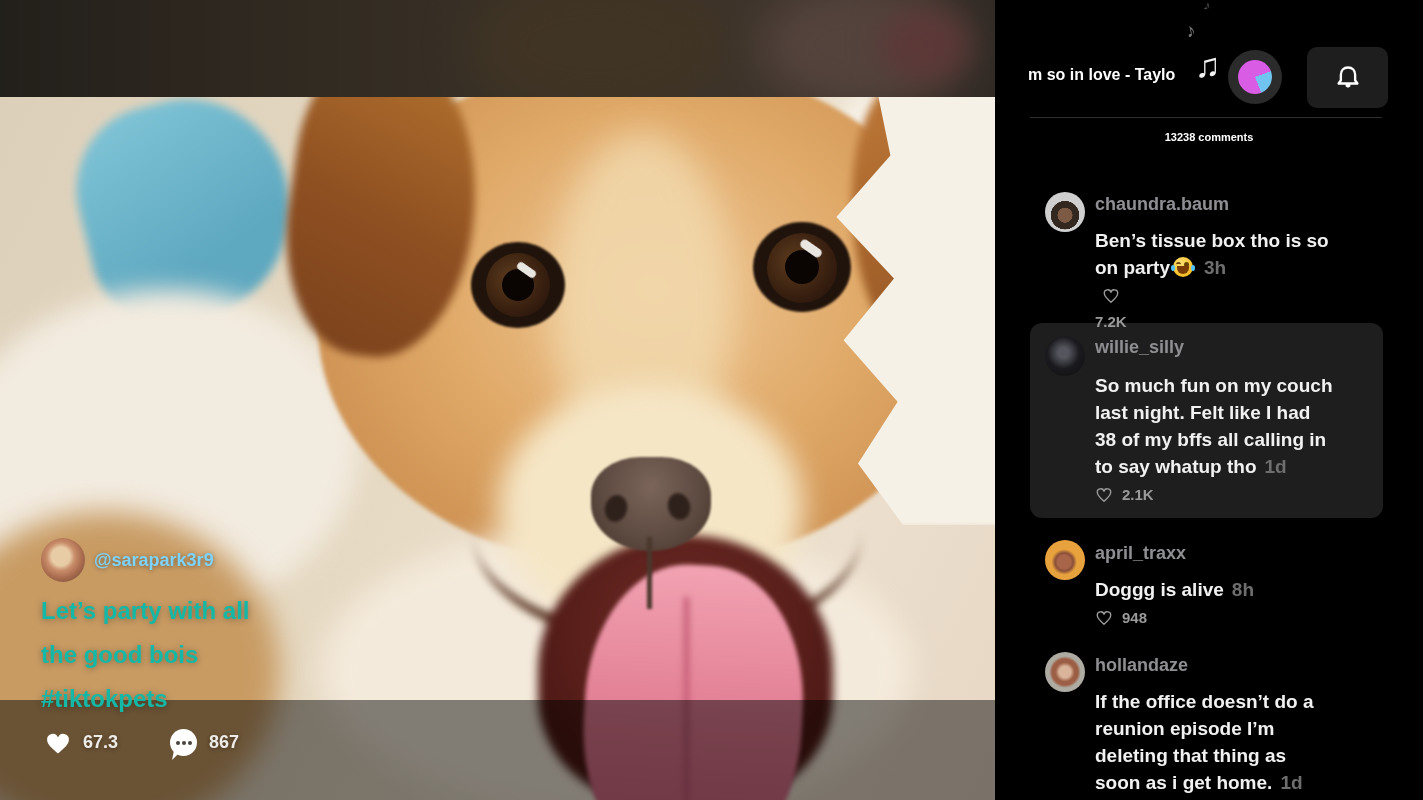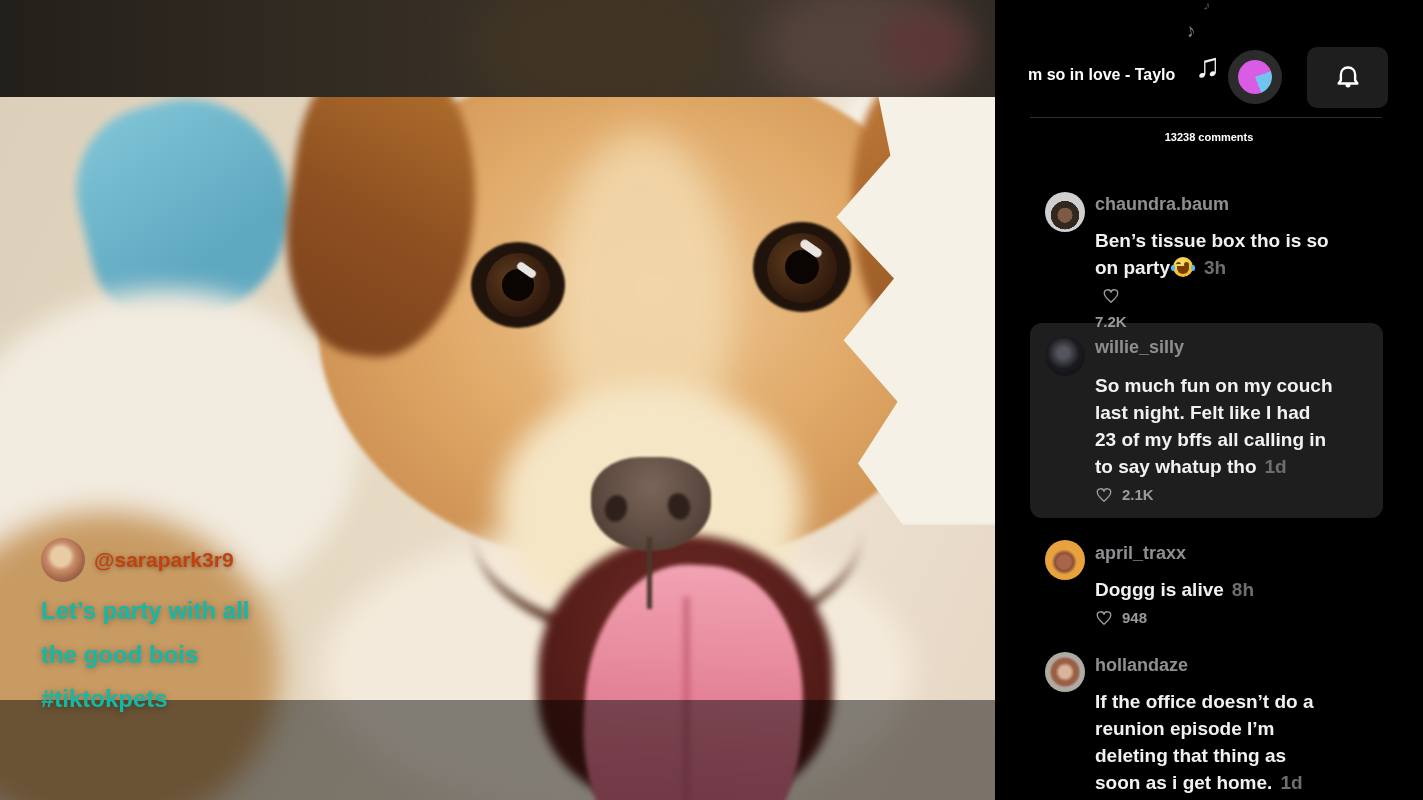--- a/index.html
+++ b/index.html
@@ -78,21 +78,21 @@
   .tongue { left:584px; top:468px; width:218px; height:310px; border-radius:45% 45% 48% 48%;
     background:linear-gradient(180deg,#f2a3b3 0%,#e0798f 55%,#cf5f7d 100%); transform:rotate(3deg); filter:blur(2px); }
   .tongue-crease { left:684px; top:500px; width:5px; height:230px; background:#c25a74; filter:blur(3px); }
 
   .dim-bottom { position:absolute; left:0; top:700px; width:995px; height:100px; background:rgba(0,0,0,0.47); }
 
   
   .author-row { position:absolute; left:41px; top:538px; display:flex; align-items:center; gap:9px; }
   .author-avatar { width:44px; height:44px; border-radius:50%;
     background:radial-gradient(circle at 45% 42%, #e8cca6 0% 26%, #c98d6a 40%, #a86a4d 62%, #8a5a42 78%, #9a8f84 100%); }
-  .author-name { color:#c2410c; font-size:21px; font-weight:bold; text-shadow:0 1px 5px rgba(0,0,0,.4); }
+  .author-name { color:#7dd3fc; font-size:18px; font-weight:bold; text-shadow:0 1px 5px rgba(0,0,0,.4); }
   .caption { position:absolute; left:41px; top:589px; width:360px; color:#14b8a6; font-size:24px; font-weight:bold;
     line-height:44px; text-shadow:0 1px 7px rgba(0,0,0,.35); }
   .stats { position:absolute; left:45px; top:729px; display:flex; align-items:center; gap:12px;
     color:#efece8; font-size:18px; font-weight:bold; text-shadow:0 1px 4px rgba(0,0,0,.4); }
   .stats .gap { width:28px; }
   .bubble-icon { position:relative; width:27px; height:27px; border-radius:50%; background:#fff; }
   .bubble-icon::before { content:""; position:absolute; left:2px; bottom:-4px; width:10px; height:10px;
     background:#fff; clip-path:polygon(0 100%, 100% 0, 20% 0); }
   .bubble-icon::after { content:""; position:absolute; left:6px; top:12px; width:4px; height:4px; border-radius:50%;
     background:#4a443c; box-shadow:6px 0 0 #4a443c, 12px 0 0 #4a443c; }
@@ -199,20 +199,29 @@
       <div class="author-avatar"></div>
       <div class="author-name">@sarapark3r9</div>
     </div>
 
     <div class="caption">
       <div>Let’s party with all</div>
       <div>the good bois</div>
       <div>#tiktokpets</div>
     </div>
 
+    <div class="stats">
+      <svg width="26" height="24" viewBox="0 0 16 15">
+          <path d="M8 14C3.8 10.4 1.2 8.2 1.2 5.4A3.5 3.5 0 0 1 8 4.1 3.5 3.5 0 0 1 14.8 5.4C14.8 8.2 12.2 10.4 8 14Z" fill="#ffffff"></path>
+        </svg>
+      <span>67.3</span>
+      <span class="gap"></span>
+      <div class="bubble-icon"></div>
+      <span>867</span>
+    </div>
   </div>
 
   <div class="panel">
 
     <div class="ticker">m so in love - Taylo</div>
     <div class="note-big">♫</div>
     <div class="note-small">♪</div>
     <div class="note-tiny">♪</div>
 
     <div class="disc">
@@ -239,21 +248,21 @@
         <svg width="18" height="16" viewBox="0 0 16 15">
             <path d="M8 13.4C4.2 10.1 1.8 8 1.8 5.5A3.1 3.1 0 0 1 8 4.3 3.1 3.1 0 0 1 14.2 5.5C14.2 8 11.8 10.1 8 13.4Z" fill="none" stroke="#9a9a9a" stroke-width="1.3"></path>
           </svg>
         <span>7.2K</span>
       </div>
     </div>
 
     <div class="comment" id="c2">
       <div class="c-avatar a2"></div>
       <div class="c-user">willie_silly</div>
-      <div class="c-text"><span>So much fun on my couch last night. Felt like I had 23 of my bffs all calling in to say whatup tho</span><span class="c-time">1d</span></div>
+      <div class="c-text"><span>So much fun on my couch last night. Felt like I had 38 of my bffs all calling in to say whatup tho</span><span class="c-time">1d</span></div>
       <div class="c-like">
         <svg width="18" height="16" viewBox="0 0 16 15">
             <path d="M8 13.4C4.2 10.1 1.8 8 1.8 5.5A3.1 3.1 0 0 1 8 4.3 3.1 3.1 0 0 1 14.2 5.5C14.2 8 11.8 10.1 8 13.4Z" fill="none" stroke="#9a9a9a" stroke-width="1.3"></path>
           </svg>
         <span>2.1K</span>
       </div>
     </div>
 
     <div class="comment" id="c3">
       <div class="c-avatar a3"></div>

